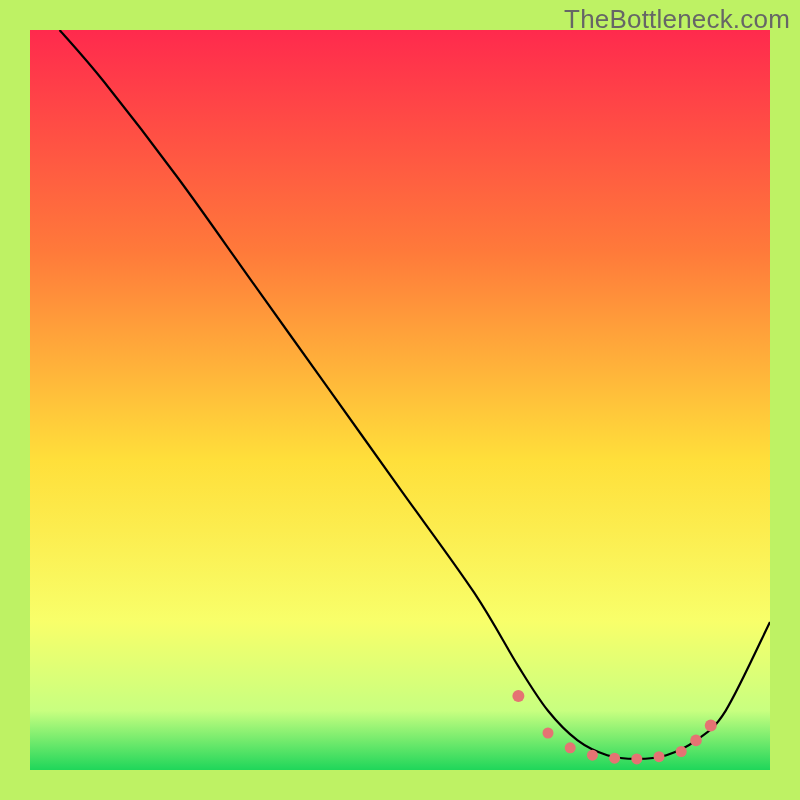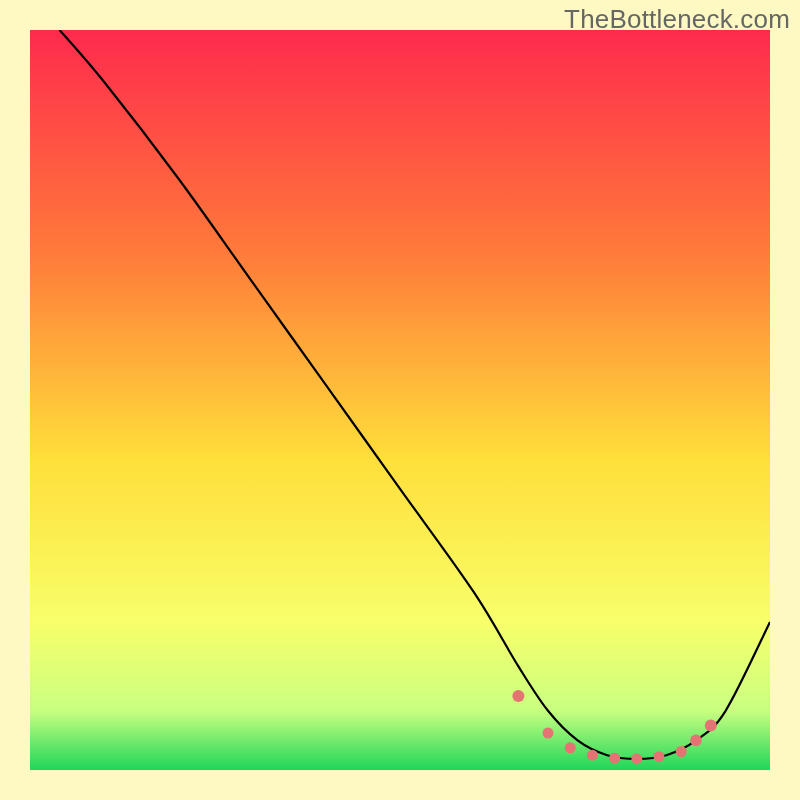--- a/index.html
+++ b/index.html
@@ -1,21 +1,21 @@
 <!DOCTYPE html>
 <html><head>
 <meta charset="utf-8">
 <style>
   * { margin: 0; padding: 0; box-sizing: border-box; }
   html, body { width: 800px; height: 800px; background: #000; overflow: hidden; }
   .frame {
     position: relative;
     width: 800px;
     height: 800px;
-    background: #fef9c3;
+    background: #bef264;
   }
   .watermark {
     position: absolute;
     top: 4px;
     right: 10px;
     color: #666;
     font-family: Arial, Helvetica, sans-serif;
     font-size: 26px;
     font-weight: 500;
     letter-spacing: 0.2px;

